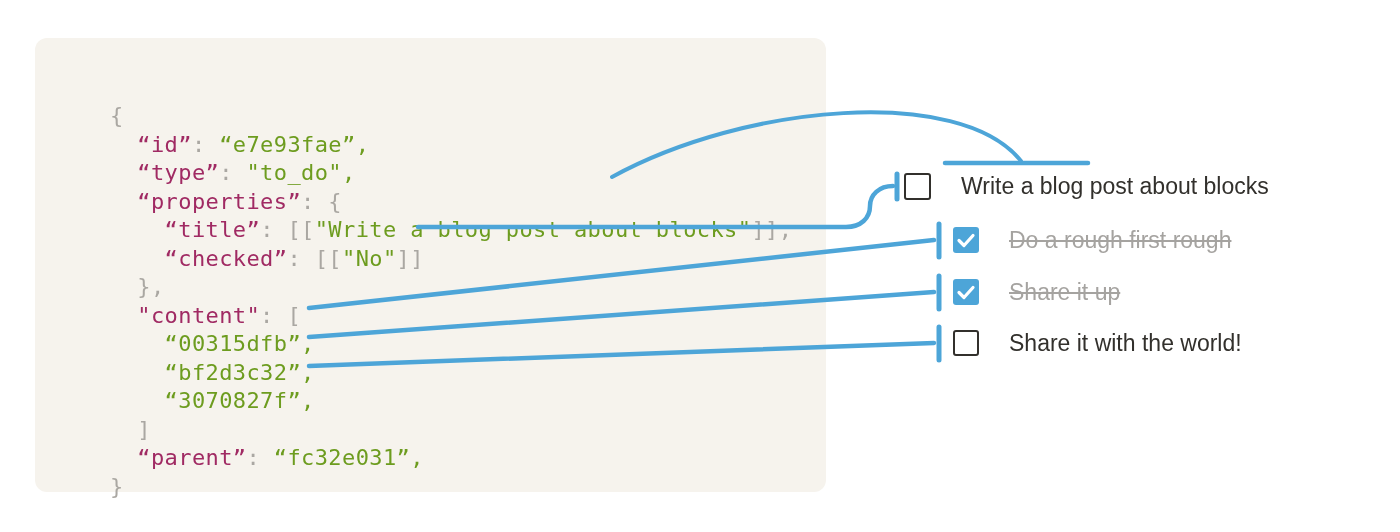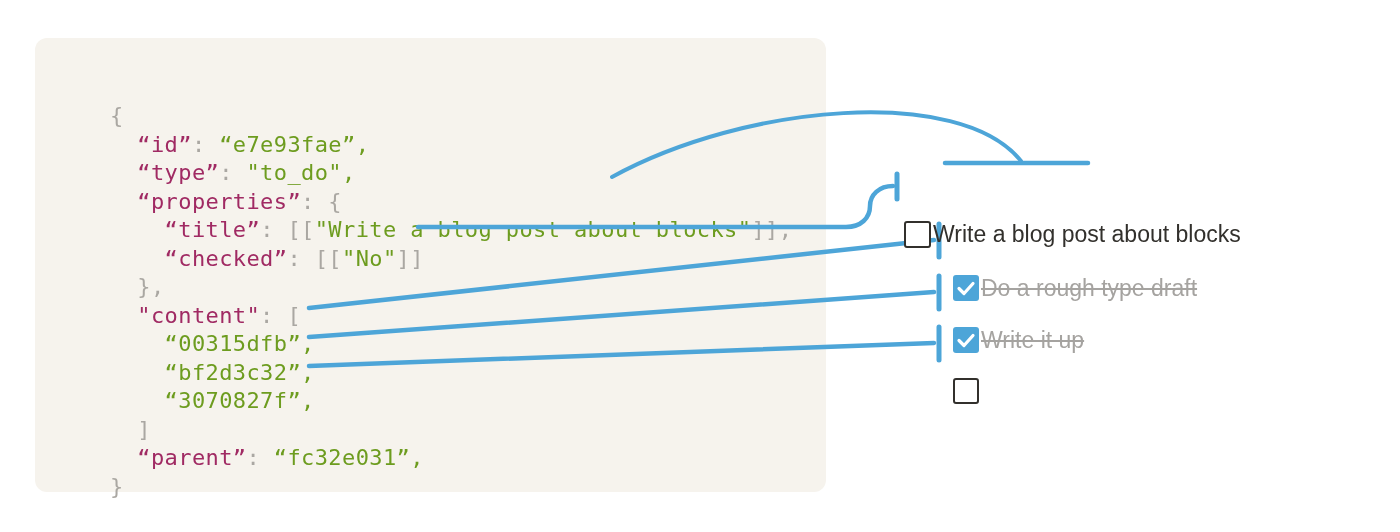--- a/index.html
+++ b/index.html
@@ -48,23 +48,22 @@
   }
   .stroke-thin { stroke-width: 4.5px; }
   .stroke-arc  { stroke-width: 4px; }
   .stroke-cap  { stroke-width: 5px; }
 
   
   .todo-item {
     position: absolute;
     display: flex;
     align-items: center;
-    gap: 2px;
+    gap: 30px;
     white-space: nowrap;
-    margin-top: 48px;
   }
   .todo-item[data-idx="0"] { left: 904px; top: 173px; height: 27px; }
   .todo-item[data-idx="1"] { left: 953px; top: 227px; height: 26px; }
   .todo-item[data-idx="2"] { left: 953px; top: 279px; height: 26px; }
   .todo-item[data-idx="3"] { left: 953px; top: 330px; height: 26px; }
 
   .checkbox {
     flex: 0 0 auto;
     width: 26px; height: 26px;
     box-sizing: border-box;
@@ -119,28 +118,29 @@
       <div class="todo-item" data-idx="0">
         <span class="checkbox unchecked"></span>
         <span class="todo-label">Write a blog post about blocks</span>
       </div>
       <div class="todo-item" data-idx="1">
         <span class="checkbox checked">
           <svg viewBox="0 0 26 26">
             <polyline points="6,13.5 11,18.5 20,8.5" fill="none" stroke="#ffffff" stroke-width="3.2" stroke-linecap="round" stroke-linejoin="round"></polyline>
           </svg>
         </span>
-        <span class="todo-label done">Do a rough type draft</span>
+        <span class="todo-label done">Do a rough first rough</span>
       </div>
       <div class="todo-item" data-idx="2">
         <span class="checkbox checked">
           <svg viewBox="0 0 26 26">
             <polyline points="6,13.5 11,18.5 20,8.5" fill="none" stroke="#ffffff" stroke-width="3.2" stroke-linecap="round" stroke-linejoin="round"></polyline>
           </svg>
         </span>
-        <span class="todo-label done">Write it up</span>
+        <span class="todo-label done">Share it up</span>
       </div>
       <div class="todo-item" data-idx="3">
         <span class="checkbox unchecked"></span>
+        <span class="todo-label">Share it with the world!</span>
       </div>
     </div>
 
 </div>
 
 </body></html>

